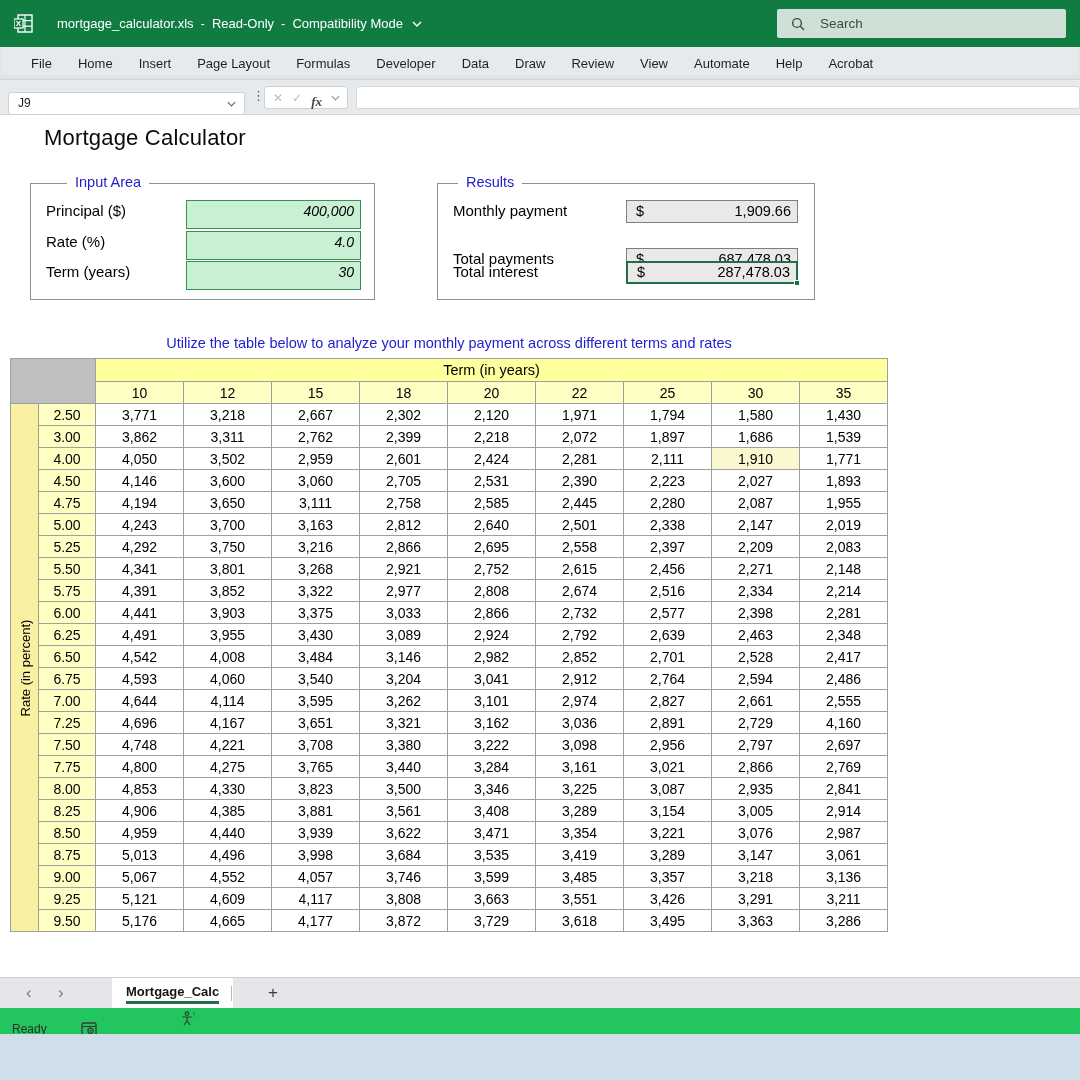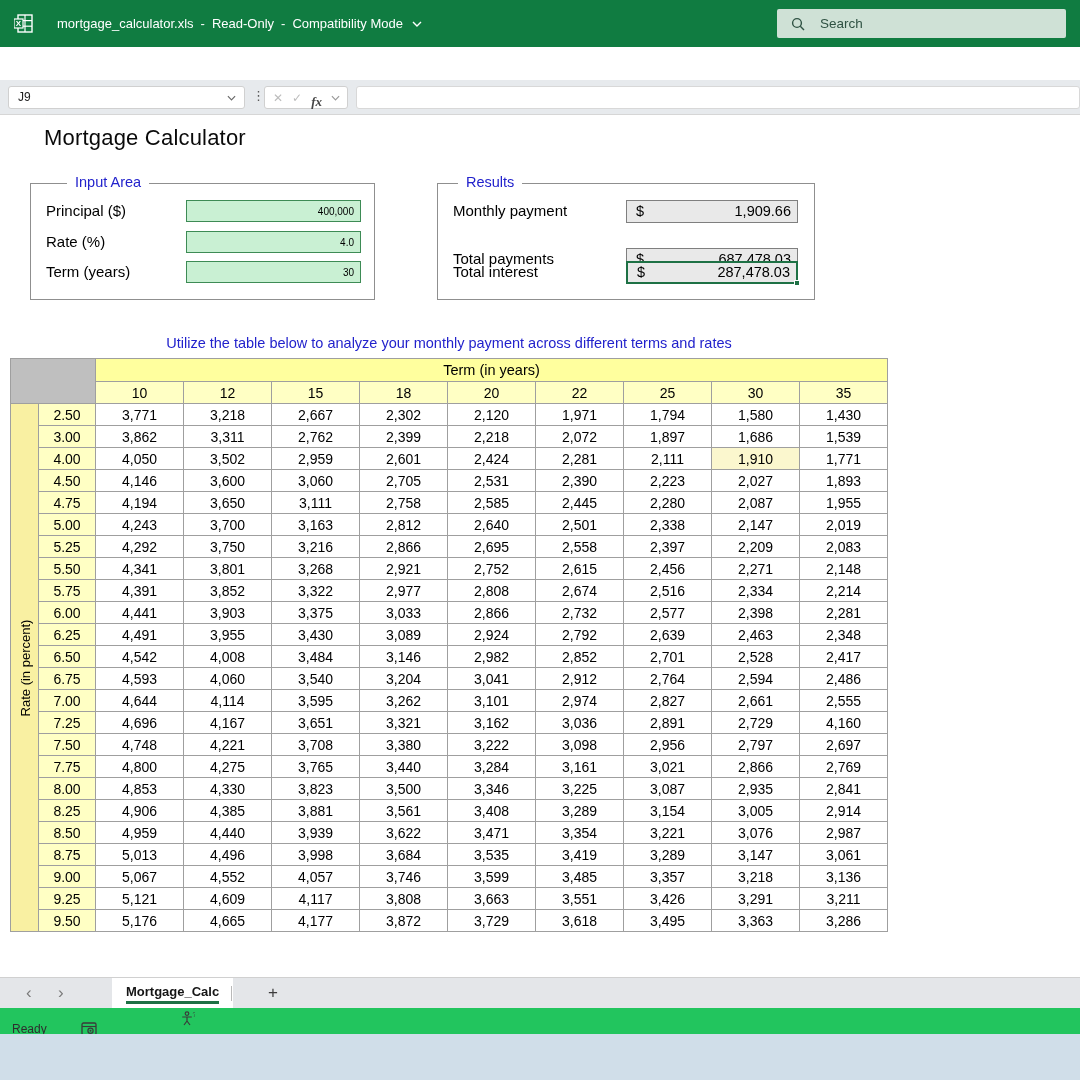--- a/index.html
+++ b/index.html
@@ -15,42 +15,42 @@
   .searchbox { position:absolute; left:777px; top:9px; width:289px; height:29px; background:#cfe1d6; border-radius:2px; display:flex; align-items:center; color:#2f5243; font-size:13.5px; }
   .searchbox svg { margin-left:14px; }
   .searchbox span { margin-left:15px; }
 
   
   .menubar { position:absolute; left:0; top:47px; width:1080px; height:33px; background:#e7eaed; display:flex; align-items:center; padding-left:18px; border-bottom:1px solid #d3d6da; box-shadow:inset 0 -3px 3px rgba(120,130,140,0.08); }
   .mtab { font-size:13px; color:#1f1f1f; padding:0 13px; height:33px; line-height:33px; cursor:default; }
 
   
   .formulabar { position:absolute; left:0; top:80px; width:1080px; height:35px; background:#e7eaed; border-bottom:1px solid #d6d6d6; }
-  .namebox { position:absolute; left:8px; top:6px; width:237px; height:23px; background:#fff; border:1px solid #d0d0d0; border-radius:3px; font-size:12px; color:#222; line-height:21px; padding-left:9px; }
+  .namebox { position:absolute; left:8px; top:12px; width:237px; height:23px; background:#fff; border:1px solid #d0d0d0; border-radius:3px; font-size:12px; color:#222; line-height:21px; padding-left:9px; }
   .namebox .chev { position:absolute; right:8px; top:8px; }
   .nb-dots { position:absolute; left:252px; top:8px; color:#5a5a5a; font-size:13px; letter-spacing:-1px; }
   .fxgroup { position:absolute; left:264px; top:6px; width:84px; height:23px; background:#fff; border:1px solid #d0d0d0; border-radius:3px; display:flex; align-items:center; gap:9px; padding-left:8px; }
   .fx-x, .fx-check { color:#bcbcbc; font-size:12px; }
   .fx-f { font-family:"Liberation Serif","DejaVu Serif",serif; font-style:italic; font-weight:bold; color:#454545; font-size:13px;margin-top:9px; }
   .formula-input { position:absolute; left:356px; top:6px; width:724px; height:23px; background:#fff; border:1px solid #d8d8d8; border-radius:3px; }
 
   
   .sheet { position:absolute; left:0; top:115px; width:1080px; height:862px; background:#fff; }
   .sheet h1 { position:absolute; left:44px; top:10px; font-size:22px; font-weight:500; color:#0a0a0a; letter-spacing:0.2px; }
 
   
   .gb { position:absolute; border:1px solid #8f8f8f; height:117px; }
   .gb-input { left:30px; top:68px; width:345px; }
   .gb-results { left:437px; top:68px; width:378px; }
   .legend { position:absolute; top:-10px; background:#fff; padding:0 8px; color:#2222cc; font-size:14.5px; }
   .gb-input .legend { left:36px; }
   .gb-results .legend { left:20px; }
   .frow { position:absolute; left:0; width:100%; height:23px; }
   .flabel { position:absolute; left:15px; top:2px; font-size:15px; color:#000; }
-  .gfield { position:absolute; left:155px; top:0; width:175px; height:22px; background:#c9f0d3; border:1px solid #3d8b55; font-size:10px; text-align:right; padding-right:6px; line-height:21px; color:#000; }
+  .gfield { position:absolute; left:155px; top:0; width:175px; height:29px; background:#c9f0d3; border:1px solid #3d8b55; font-size:14px; text-align:right; padding-right:6px; line-height:21px; color:#000;font-style:italic; }
   .rfield { position:absolute; left:188px; top:0; width:172px; height:23px; background:#e9e9e9; border:1px solid #7f7f7f; font-size:14.5px; line-height:21px; color:#000; }
   .rfield .cur { position:absolute; left:9px; }
   .rfield .val { position:absolute; right:6px; }
   .rfield.selected { border:2px solid #1e7145; line-height:19px; }
   .rfield.selected .handle { position:absolute; right:-4px; bottom:-4px; width:6px; height:6px; background:#1e7145; border:1px solid #fff; }
 
   .note { position:absolute; left:10px; top:220px; width:878px; text-align:center; color:#2222cc; font-size:14.5px; }
 
   
   .rt-wrap { position:absolute; left:10px; top:243px; }
@@ -111,20 +111,35 @@
     </div>
     <div class="searchbox">
       <svg width="14" height="14" viewBox="0 0 14 14">
           <circle cx="6" cy="6" r="4.4" fill="none" stroke="#2f5243" stroke-width="1.4"></circle>
           <line x1="9.3" y1="9.3" x2="13" y2="13" stroke="#2f5243" stroke-width="1.4"></line>
         </svg>
       <span>Search</span>
     </div>
   </div>
 
+  <div class="menubar">
+      <div class="mtab">File</div>
+      <div class="mtab">Home</div>
+      <div class="mtab">Insert</div>
+      <div class="mtab">Page Layout</div>
+      <div class="mtab">Formulas</div>
+      <div class="mtab">Developer</div>
+      <div class="mtab">Data</div>
+      <div class="mtab">Draw</div>
+      <div class="mtab">Review</div>
+      <div class="mtab">View</div>
+      <div class="mtab">Automate</div>
+      <div class="mtab">Help</div>
+      <div class="mtab">Acrobat</div>
+    </div>
 
   <div class="formulabar">
     <div class="namebox">
       <span>J9</span>
       <svg class="chev" width="9" height="6" viewBox="0 0 10 6">
           <path d="M1 1 L5 5 L9 1" fill="none" stroke="#6a6a6a" stroke-width="1.3"></path>
         </svg>
     </div>
     <span class="nb-dots">⋮</span>
     <div class="fxgroup">

